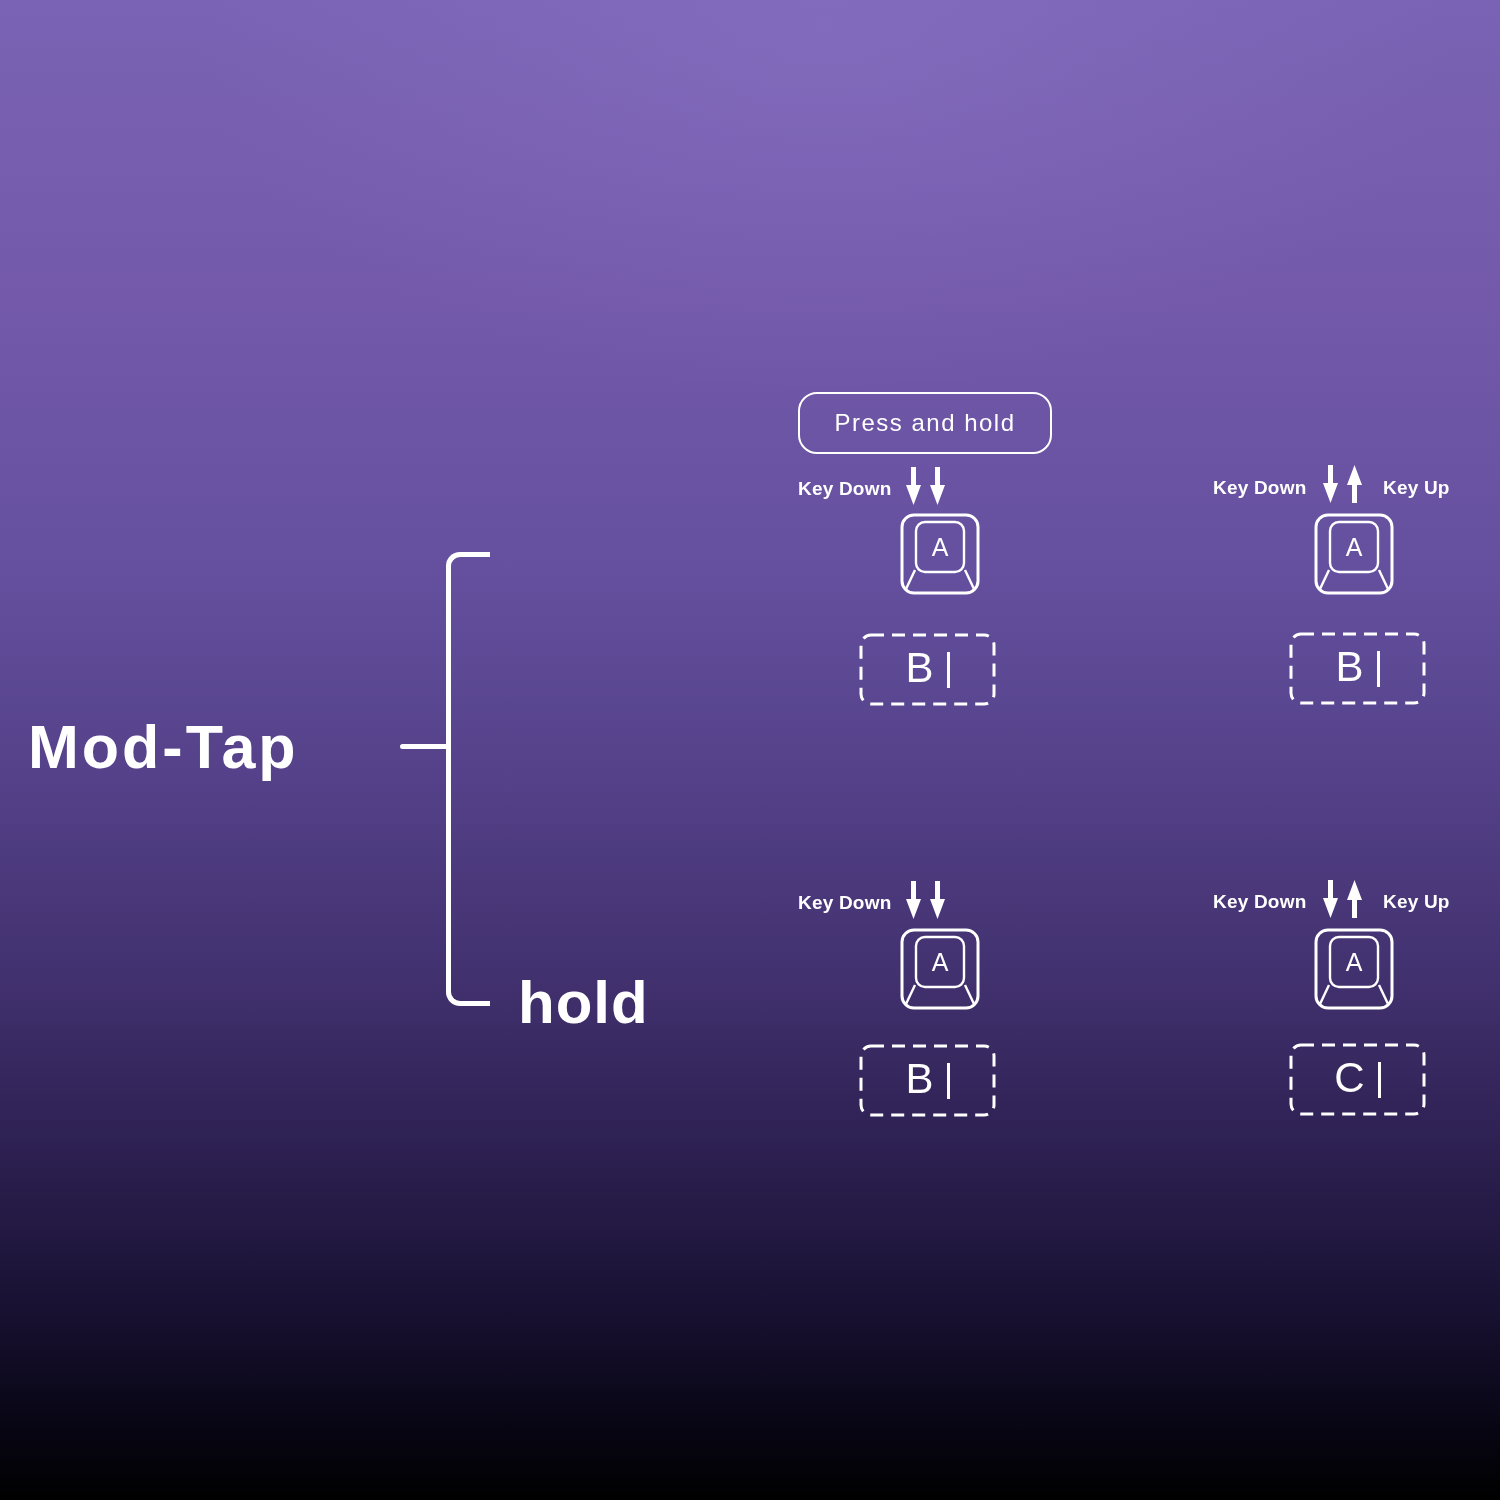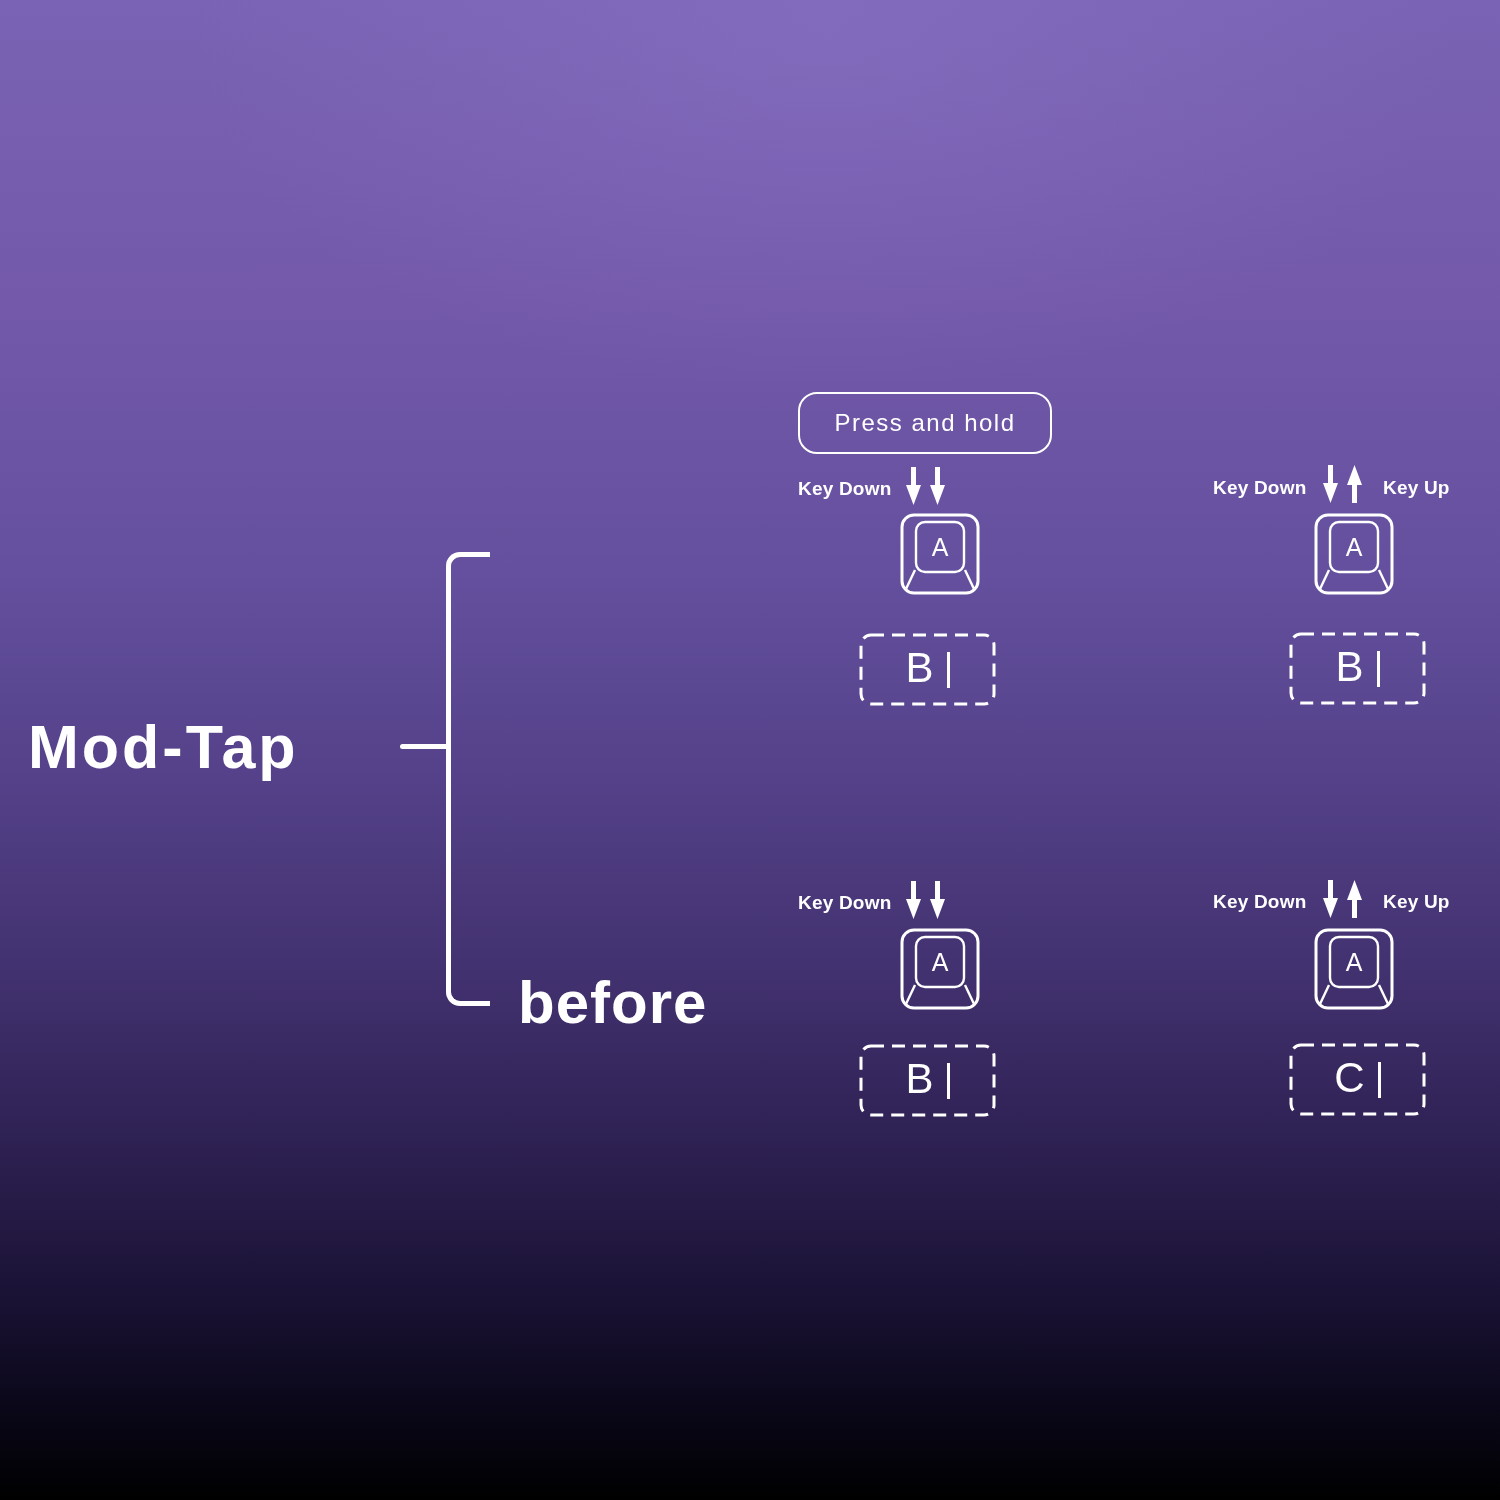--- a/index.html
+++ b/index.html
@@ -77,21 +77,21 @@
   .cursor{width:3px;height:36px;background:var(--fg);}
 </style>
 </head>
 <body>
 
 <div class="canvas">
 
   <div class="title">Mod-Tap</div>
   <div class="bracket-stub"></div>
   <div class="bracket"></div>
-  <div class="branch after">before</div>
+  <div class="branch after">hold</div>
 
   <div class="pill" style="left:798px;top:392px;width:254px;">
     <span>Press and hold</span>
   </div>
 
   <div class="key-label right" style="left:798px;top:478px;width:97px;">Key Down</div>
   <div class="arrows" style="left:905px;top:466px;">
     <svg width="17" height="40" viewBox="0 0 17 40">
         <line class="linestroke" x1="8.5" y1="1" x2="8.5" y2="21"></line>
         <polygon class="fill" points="1,19 16,19 8.5,39"></polygon>

